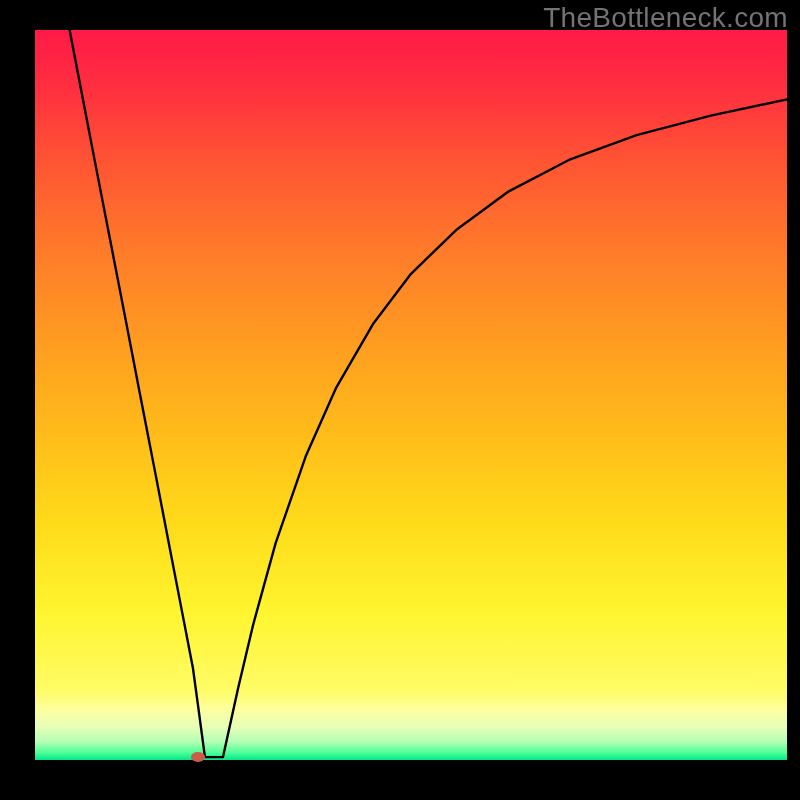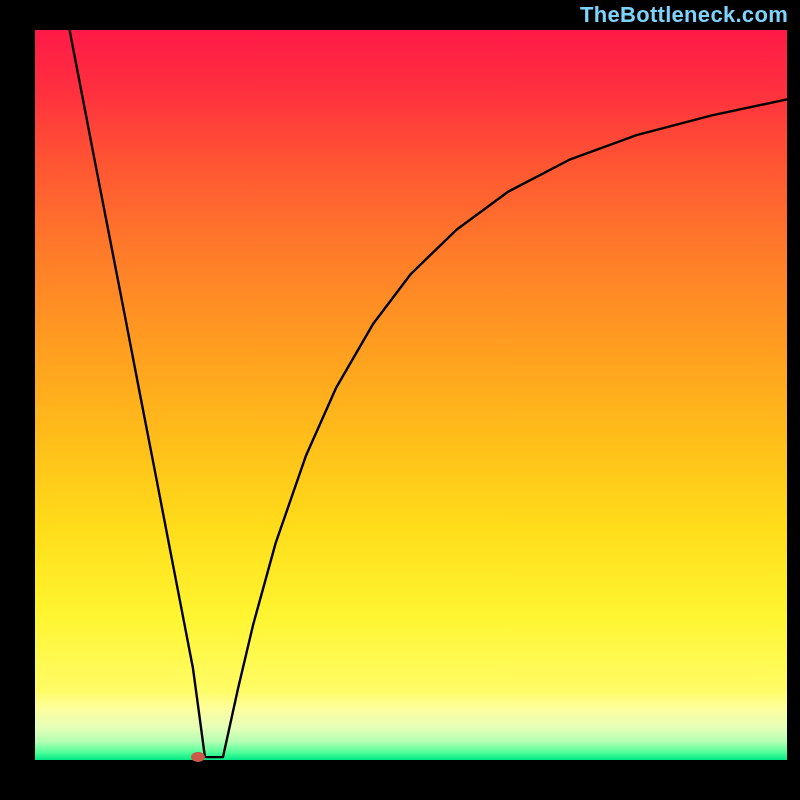--- a/index.html
+++ b/index.html
@@ -14,23 +14,23 @@
     position: relative;
     width: 800px;
     height: 800px;
     background: #000000;
   }
   .watermark {
     position: absolute;
     top: 2px;
     right: 12px;
     font-family: Arial, Helvetica, sans-serif;
-    font-size: 22px;
-    font-weight: 700;
-    color: #7dd3fc;
+    font-size: 28px;
+    font-weight: 400;
+    color: #737373;
     letter-spacing: 0.3px;
     z-index: 3;
   }
   svg {
     position: absolute;
     top: 0;
     left: 0;
   }
 </style>
 </head>

